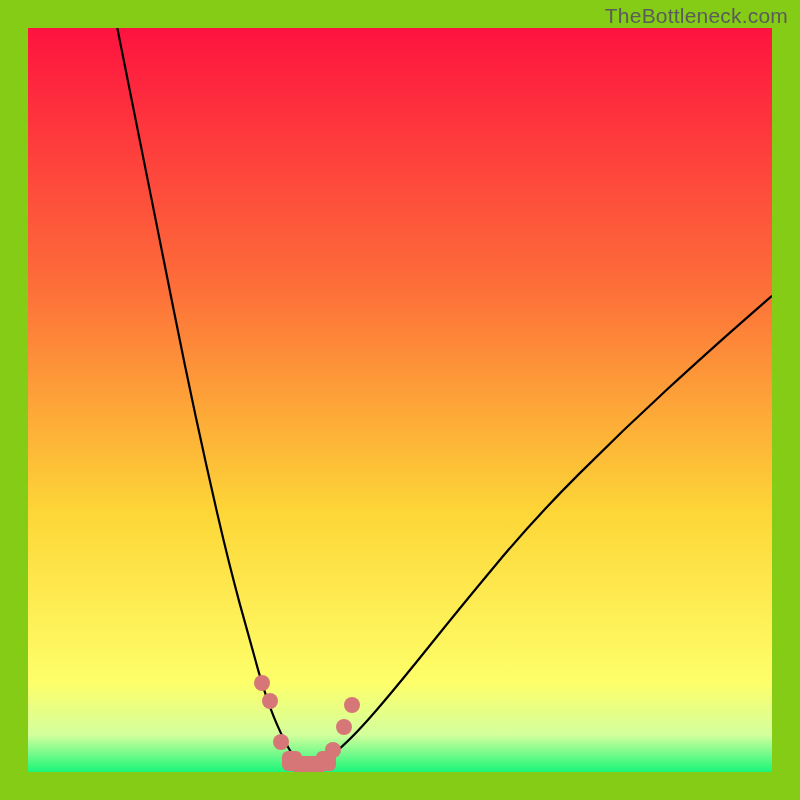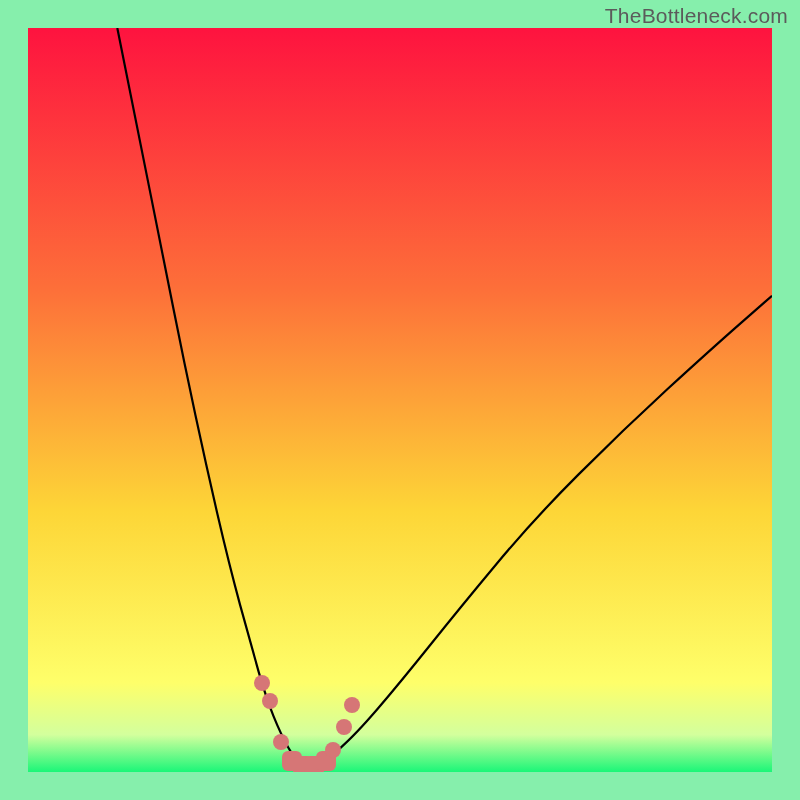--- a/index.html
+++ b/index.html
@@ -9,21 +9,21 @@
     height: 800px;
     background: #000;
     overflow: hidden;
   }
   .frame {
     position: absolute;
     left: 0;
     top: 0;
     width: 800px;
     height: 800px;
-    background: #86efac;
+    background: #84cc16;
   }
   .plot {
     position: absolute;
     left: 28px;
     top: 28px;
     width: 744px;
     height: 744px;
     background: linear-gradient(
       to bottom,
       var(--c-top) 0%,

